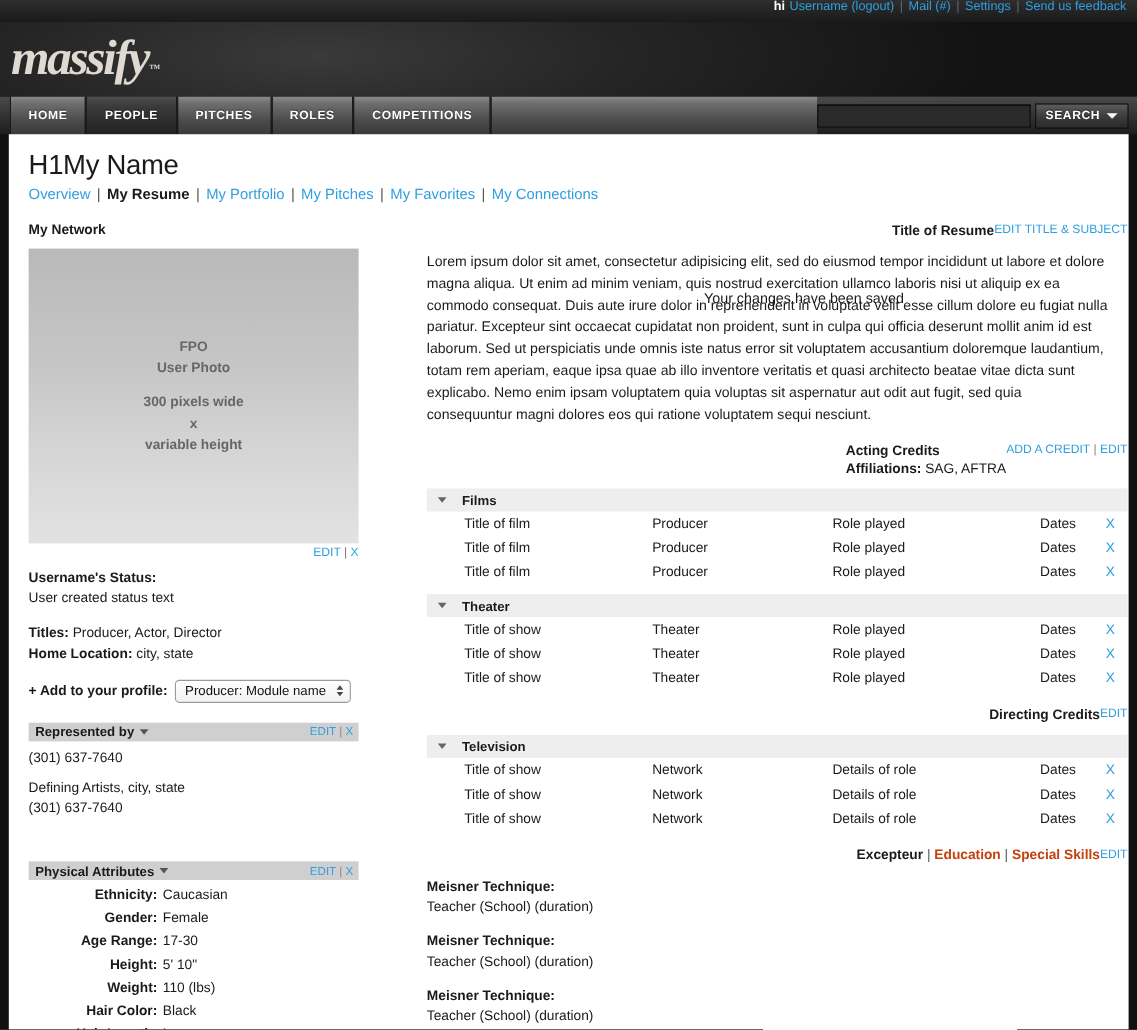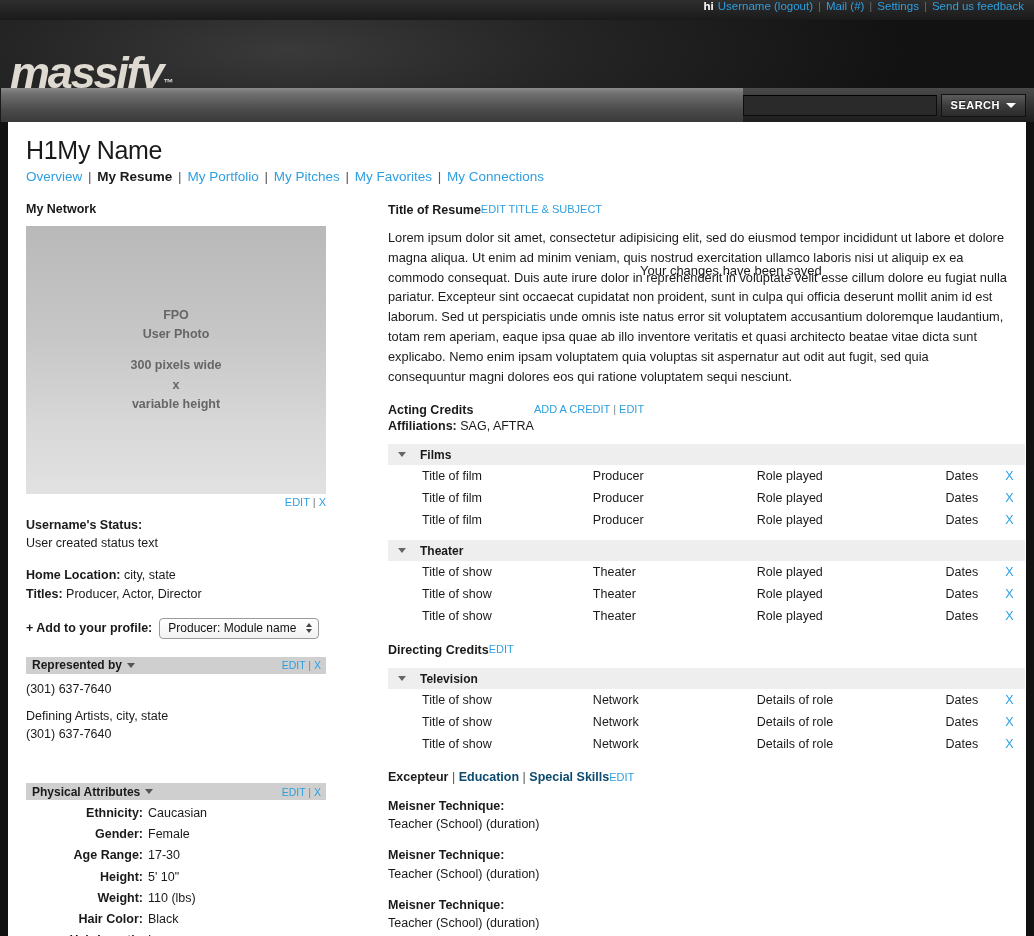--- a/index.html
+++ b/index.html
@@ -28,26 +28,25 @@
   .topbar .paren { color: #2f9fe0; }
 
   
   .logoband {
     height: 68px;
     background: radial-gradient(ellipse 620px 150px at 28% 45%, #3a3a3a 0%, #252525 45%, #121212 100%);
     position: relative;
   }
   .logo {
     position: absolute; left: 10px; top: 10px;
-    font-family: Liberation Sans, sans-serif;
+    font-family: Liberation Serif, serif;
     font-size: 45px; font-weight: bold; font-style: italic;
     letter-spacing: -2.2px;
     color: #dedad1;
     line-height: 1;
-    margin-top: 20px;
   }
   .logo .tm {
     font-size: 10px; font-style: normal; font-weight: bold;
     vertical-align: 2px; letter-spacing: 0; margin-left: 1px;
   }
 
   
   .navband {
     height: 34px;
     background: linear-gradient(to bottom, #4a4a4a 0%, #333333 50%, #1d1d1d 100%);
@@ -202,21 +201,21 @@
   .modbody { width: 300px; font-size: 12.5px; color: #1a1a1a; line-height: 1.45; padding-top: 6px; }
   .modbody .grp { margin-bottom: 9px; }
 
   .attr-table { width: 300px; font-size: 12.5px; color: #1a1a1a; padding-top: 4px; }
   .attr-row { display: flex; line-height: 1.45; margin-bottom: 3px; }
   .attr-k { width: 122px; text-align: right; font-weight: bold; padding-right: 5px; }
   .attr-v { flex: 1; }
 
   
   .sec-head {
-    display: flex; align-items: flex-start; justify-content: flex-start;
+    display: flex; align-items: flex-start; justify-content: flex-end;
     font-size: 12.5px; color: #1a1a1a;
   }
   .sec-head .t { font-weight: bold; line-height: 1.35; }
   .sec-head .t .sub { font-weight: bold; }
   .sec-head .t .sub span.norm { font-weight: normal; }
   .sec-head .acts { font-size: 11px; padding-top: 1px; white-space: nowrap; }
   .sec-head .acts a { color: #2f9fe0; text-decoration: none; }
   .sec-head .acts .bar { color: #888; }
 
   .bodytext {
@@ -242,21 +241,21 @@
   .c1 { width: 172px; }
   .c2 { width: 165px; }
   .c3 { width: 190px; }
   .c4 { width: 60px; }
   .c5 { width: 20px; color: #2f9fe0; cursor: pointer; }
 
   .spacer8 { height: 9px; }
   .spacer14 { height: 15px; }
 
   .trainhdr { font-size: 12.5px; font-weight: bold; color: #1a1a1a; }
-  .trainhdr a { color: #0c4a6e; text-decoration: none; margin-top: 25px; }
+  .trainhdr a { color: #c2410c; text-decoration: none; margin-top: 25px; }
   .trainhdr .bar { color: #555; font-weight: normal; }
 
   .train-entry { margin-top: 13px; font-size: 12.5px; color: #1a1a1a; line-height: 1.45; }
   .train-entry .tt { font-weight: bold; }
 </style>
 </head>
 <body>
 
 <div class="page">
 
@@ -274,20 +273,27 @@
     <a href="#">Send us feedback</a>
   </div>
 
   <div class="logoband">
     <div class="logo">
       <span>massify</span><span class="tm">™</span>
     </div>
   </div>
 
   <div class="navband">
+    <div class="navtabs">
+      <div class="navtab">HOME</div>
+      <div class="navtab active">PEOPLE</div>
+      <div class="navtab">PITCHES</div>
+      <div class="navtab">ROLES</div>
+      <div class="navtab">COMPETITIONS</div>
+    </div>
     <div class="navfill"></div>
     <div class="searchwrap">
       <input class="searchinput" type="text" value="" placeholder="" style="">
       <div class="searchbtn">
         <span>SEARCH</span>
         <span class="caret-d"></span>
       </div>
     </div>
   </div>
 
@@ -332,24 +338,24 @@
           <span class="bar">|</span>
           <a href="#">X</a>
         </div>
 
         <div class="statusblock">
           <div><b>Username's Status:</b></div>
           <div>User created status text</div>
         </div>
 
         <div class="titlesblock">
+          <div><b>Titles:</b>
+            <span>Producer, Actor, Director</span></div>
           <div><b>Home Location:</b>
             <span>city, state</span></div>
-          <div><b>Titles:</b>
-            <span>Producer, Actor, Director</span></div>
         </div>
 
         <div class="addrow">
           <span>+ Add to your profile:</span>
           <span class="fakeselect">
             <span>Producer: Module name</span>
             <span class="stepper">
               <span class="up"></span>
               <span class="dn"></span>
             </span>

